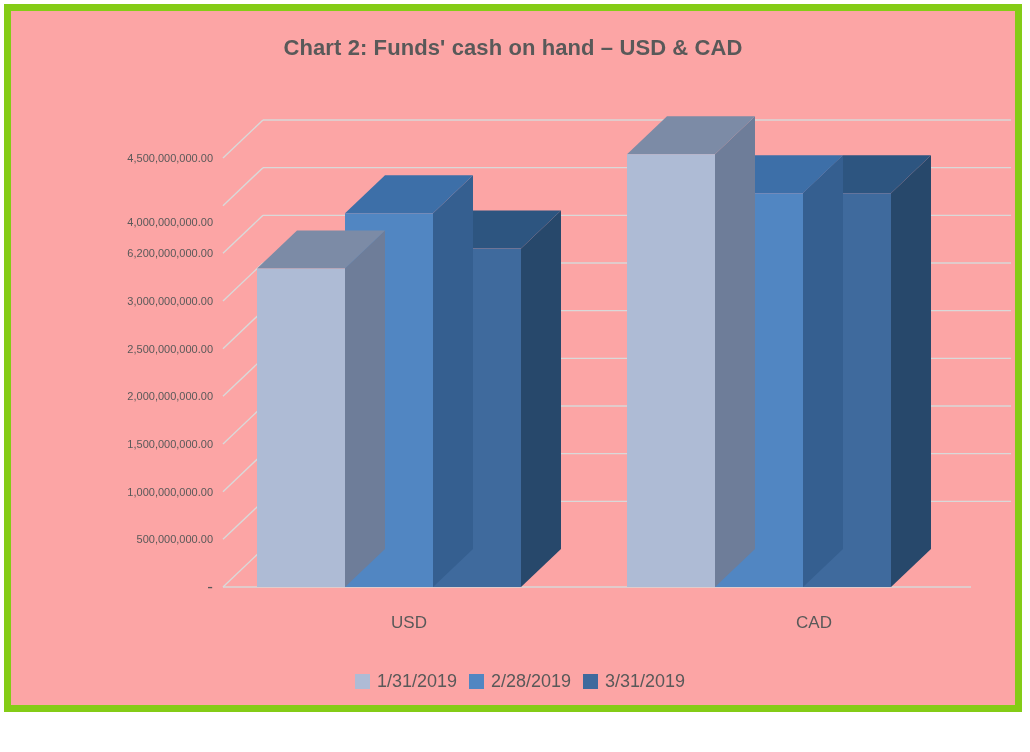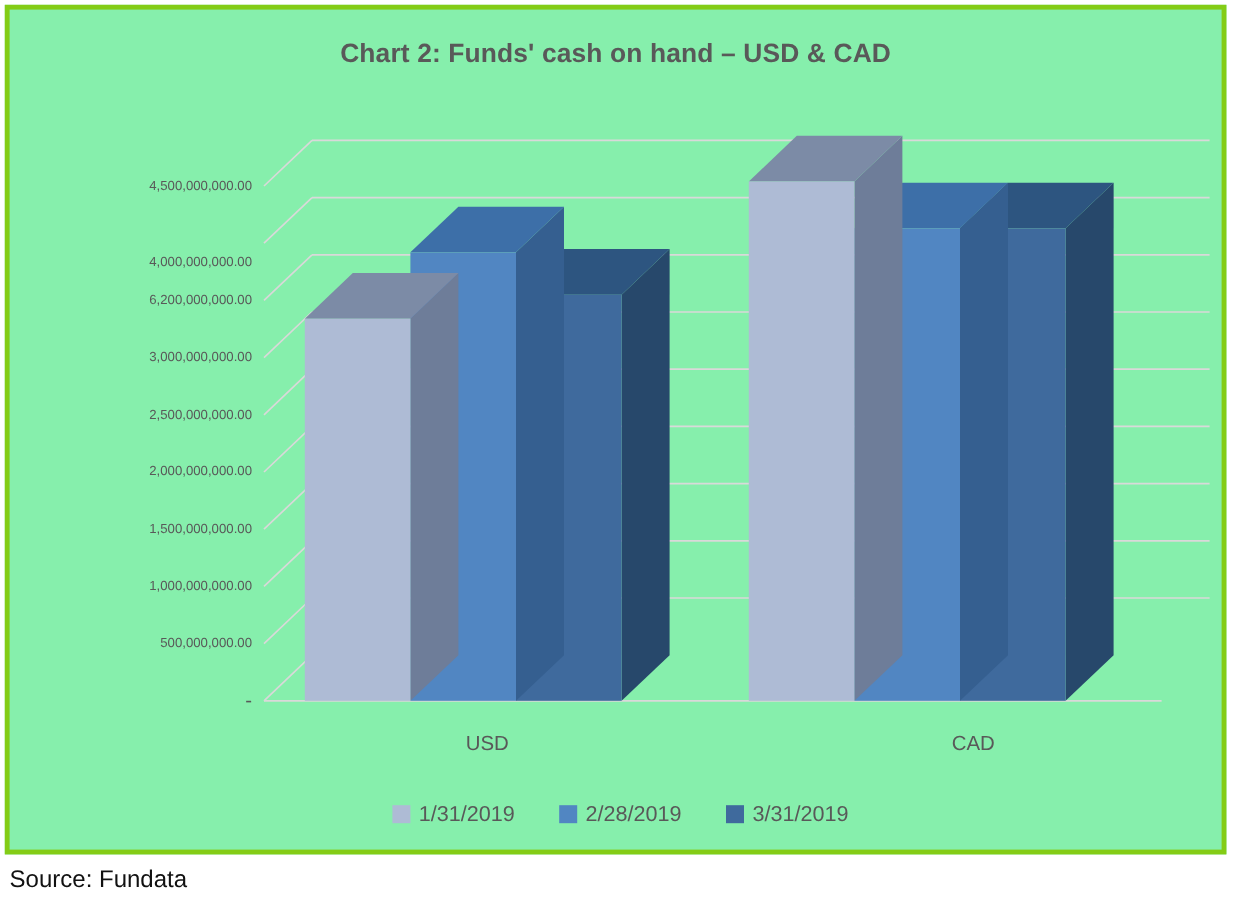--- a/index.html
+++ b/index.html
@@ -8,23 +8,23 @@
     background:#ffffff;
     font-family:"Liberation Sans", sans-serif;
     overflow:hidden;
   }
   #root{position:relative;width:1030px;height:752px;}
 
   
   .chart-frame{
     position:absolute;left:4px;top:4px;
     width:1018px;height:708px;
-    border:4px solid #84cc16;
+    border:7px solid #84cc16;
     box-sizing:border-box;
-    background:#86efac;
+    background:#fca5a5;
   }
 
   
   .chart-title{
     position:absolute;left:0;top:24px;width:100%;
     text-align:center;
     font-size:22px;font-weight:bold;color:#595959;
     letter-spacing:.1px;
     white-space:nowrap;
   }
@@ -54,21 +54,21 @@
     transform:translateX(-50%);
   }
 
   
   .bars{position:absolute;left:0;top:0;width:1018px;height:700px;}
   .bar{position:absolute;}
 
   
   .legend{
     position:absolute;left:0;top:660px;width:1018px;
-    display:flex;justify-content:center;align-items:center;gap:37px;
+    display:flex;justify-content:center;align-items:center;gap:12px;
   }
   .legend-item{display:flex;align-items:center;gap:7px;}
   .legend-swatch{width:15px;height:15px;display:block;}
   .legend-label{font-size:18px;color:#595959;white-space:nowrap;}
 
   
   .source{
     position:absolute;left:8px;top:722px;
     font-size:20px;color:#111111;
     white-space:nowrap;
@@ -181,15 +181,14 @@
           </div>
           <div class="legend-item">
             <span class="legend-swatch" style="background: rgb(63, 106, 157);"></span>
             <span class="legend-label">3/31/2019</span>
           </div>
         </div>
     </div>
 
   </div>
 
-  <div class="source">Source: Fundata</div>
 
 </div>
 
 </body></html>

